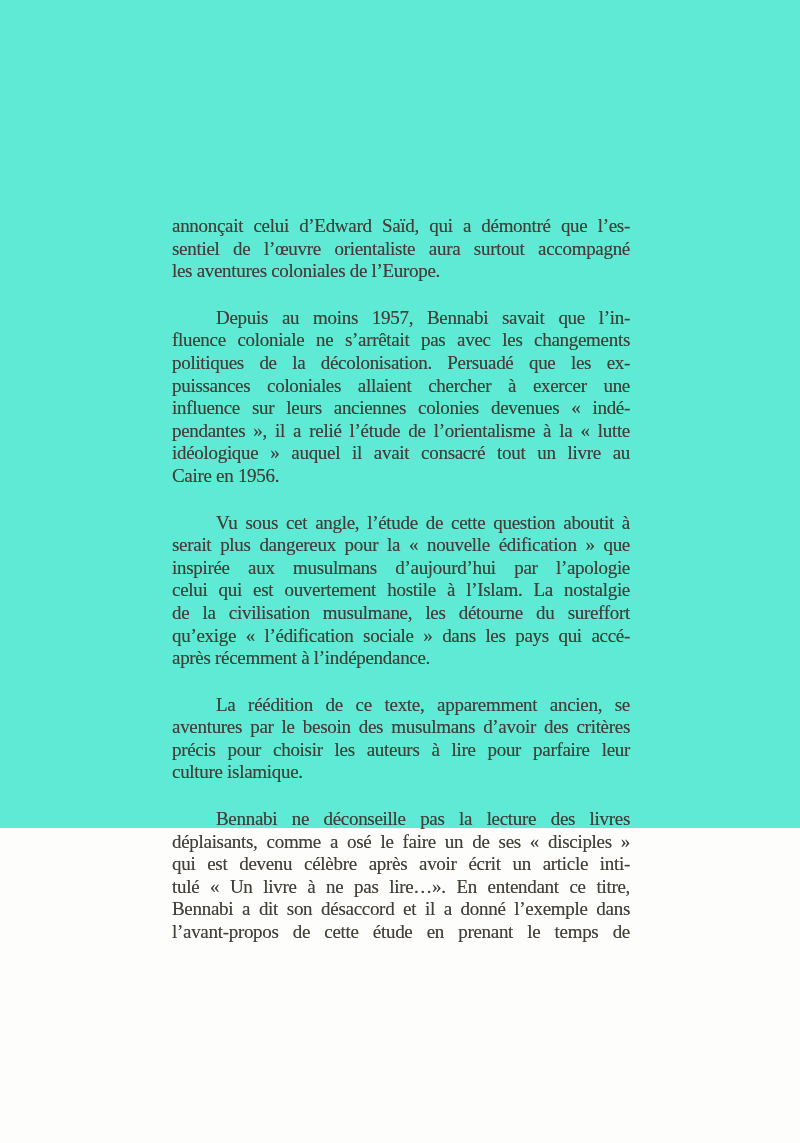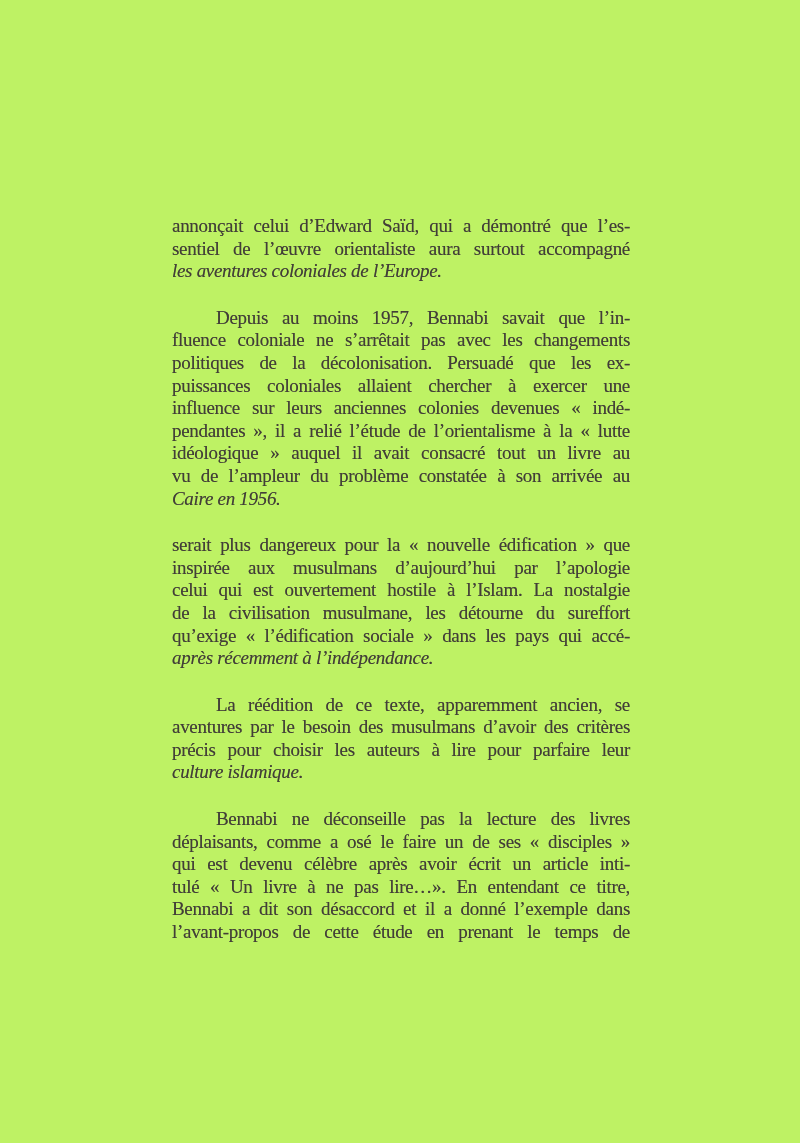--- a/index.html
+++ b/index.html
@@ -8,22 +8,22 @@
   }
   body {
     width: 800px;
     height: 1143px;
     background: #fdfdfc;
     overflow: hidden;
   }
   .page {
     position: relative;
     width: 800px;
-    height: 1143px;
-    background: #bef264;
+    height: 828px;
+    background: #5eead4;
     font-family: "Liberation Serif", "DejaVu Serif", serif;
     color: #423e38;
   }
   .text-block {
     position: absolute;
     left: 172px;
     top: 215px;
     width: 458px;
     font-size: 19px;
     line-height: 22.6px;
@@ -38,21 +38,20 @@
     margin-top: 24px;
   }
   .line {
     display: block;
     text-align: justify;
     text-align-last: justify;
     white-space: normal;
   }
   .line.end {
     text-align-last: left;
-    font-style: italic;
   }
   .line.indent {
     text-indent: 44px;
   }
 </style>
 </head>
 <body>
 
 <div class="page">
   <div class="text-block">
@@ -64,25 +63,25 @@
     </p>
 
     <p class="paragraph">
       <span class="line indent">Depuis au moins 1957, Bennabi savait que l’in-</span>
       <span class="line">fluence coloniale ne s’arrêtait pas avec les changements</span>
       <span class="line">politiques de la décolonisation. Persuadé que les ex-</span>
       <span class="line">puissances coloniales allaient chercher à exercer une</span>
       <span class="line">influence sur leurs anciennes colonies devenues « indé-</span>
       <span class="line">pendantes », il a relié l’étude de l’orientalisme à la « lutte</span>
       <span class="line">idéologique » auquel il avait consacré tout un livre au</span>
-      <span class="line">vu de l’ampleur du problème constatée à son arrivée au</span>
       <span class="line end">Caire en 1956.</span>
     </p>
 
     <p class="paragraph">
+      <span class="line indent">Vu sous cet angle, l’étude de cette question aboutit à</span>
       <span class="line">serait plus dangereux pour la « nouvelle édification » que</span>
       <span class="line">inspirée aux musulmans d’aujourd’hui par l’apologie</span>
       <span class="line">celui qui est ouvertement hostile à l’Islam. La nostalgie</span>
       <span class="line">de la civilisation musulmane, les détourne du sureffort</span>
       <span class="line">qu’exige « l’édification sociale » dans les pays qui accé-</span>
       <span class="line end">après récemment à l’indépendance.</span>
     </p>
 
     <p class="paragraph">
       <span class="line indent">La réédition de ce texte, apparemment ancien, se</span>

